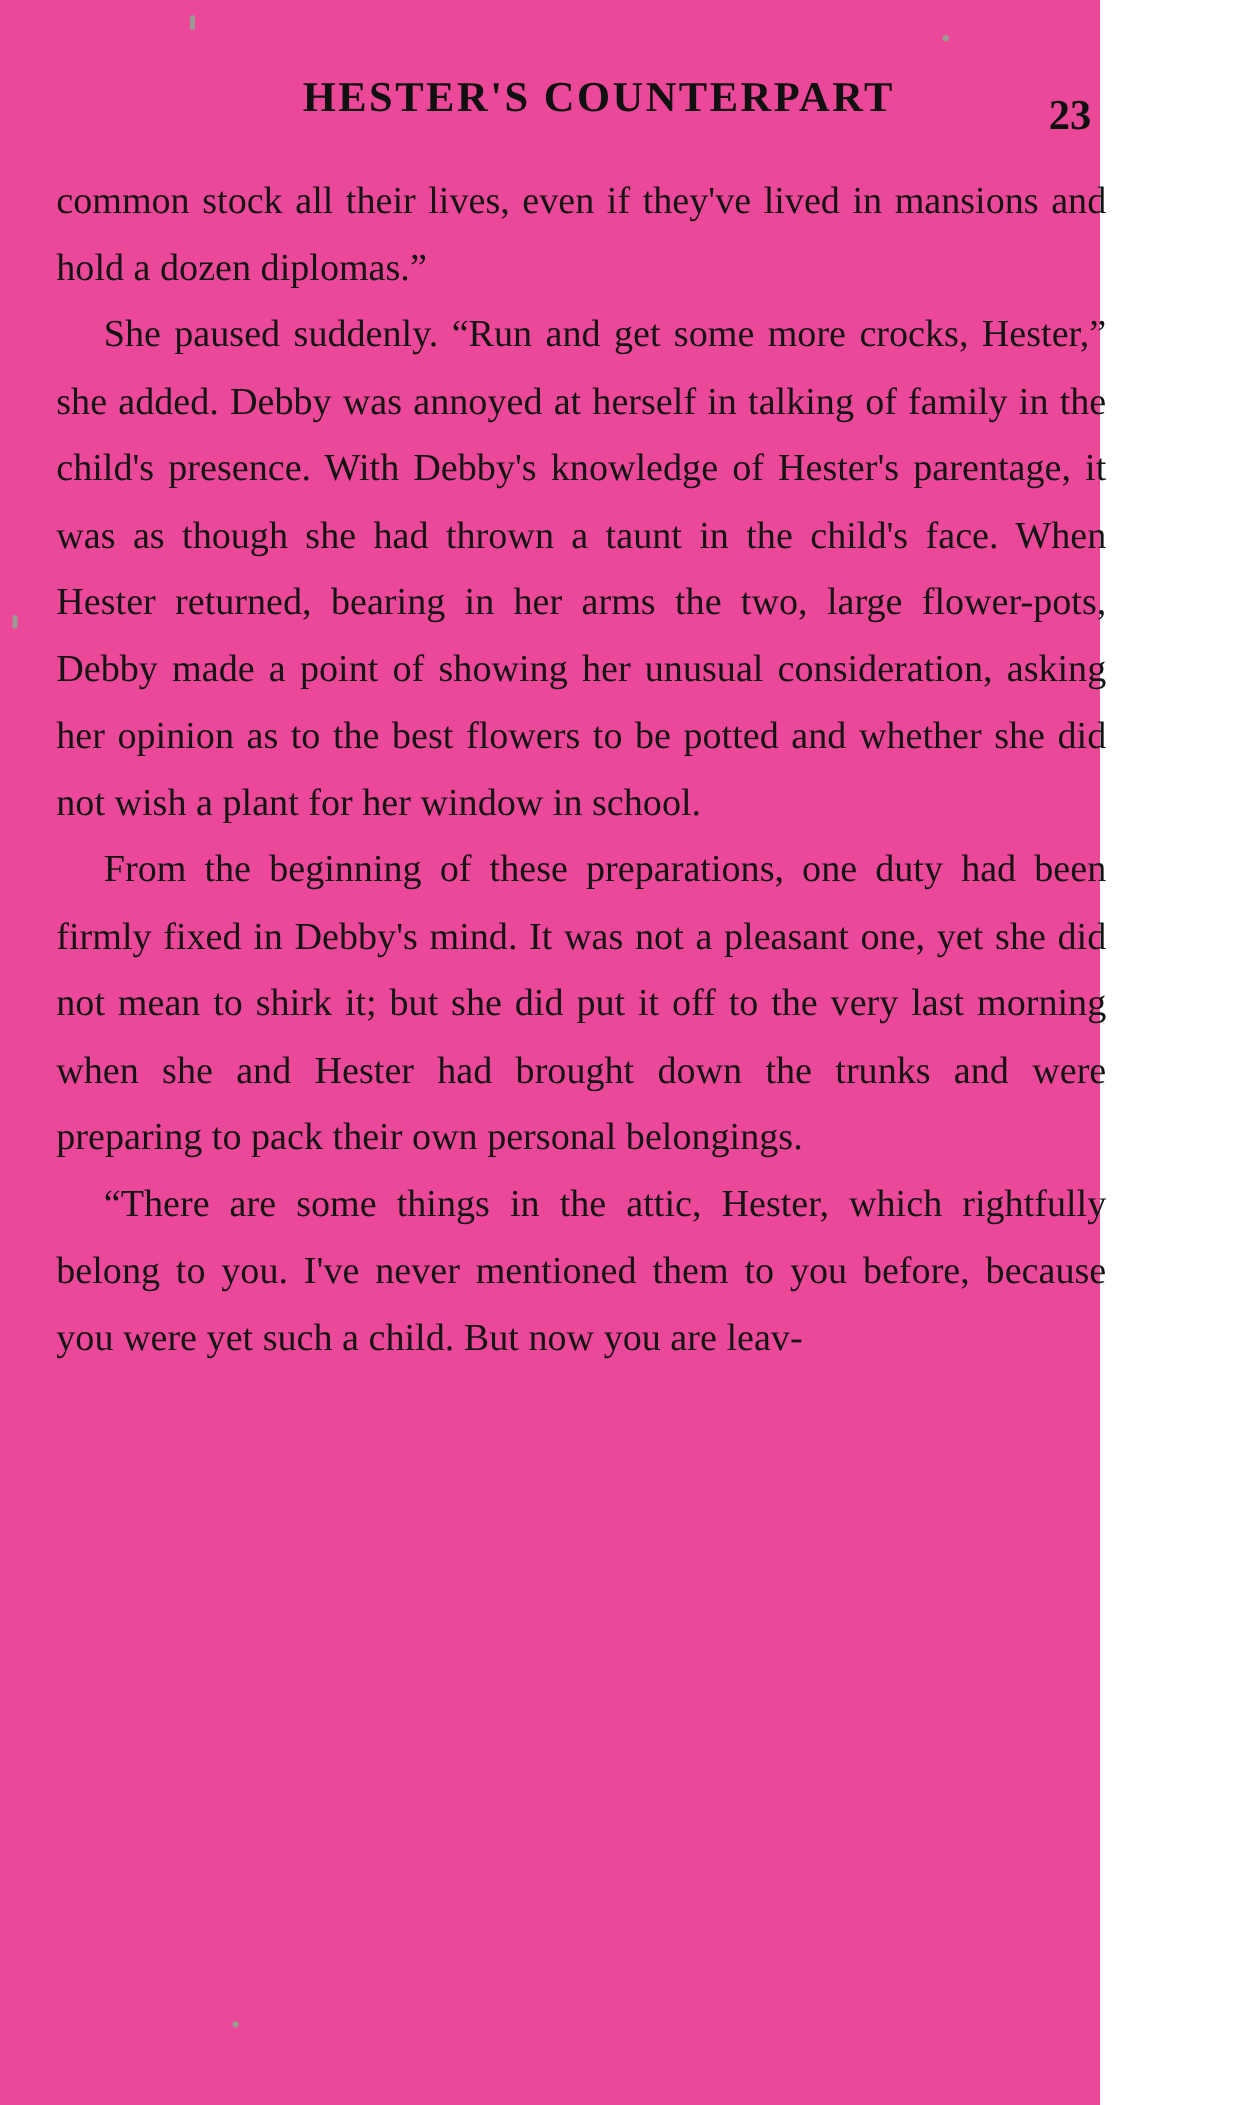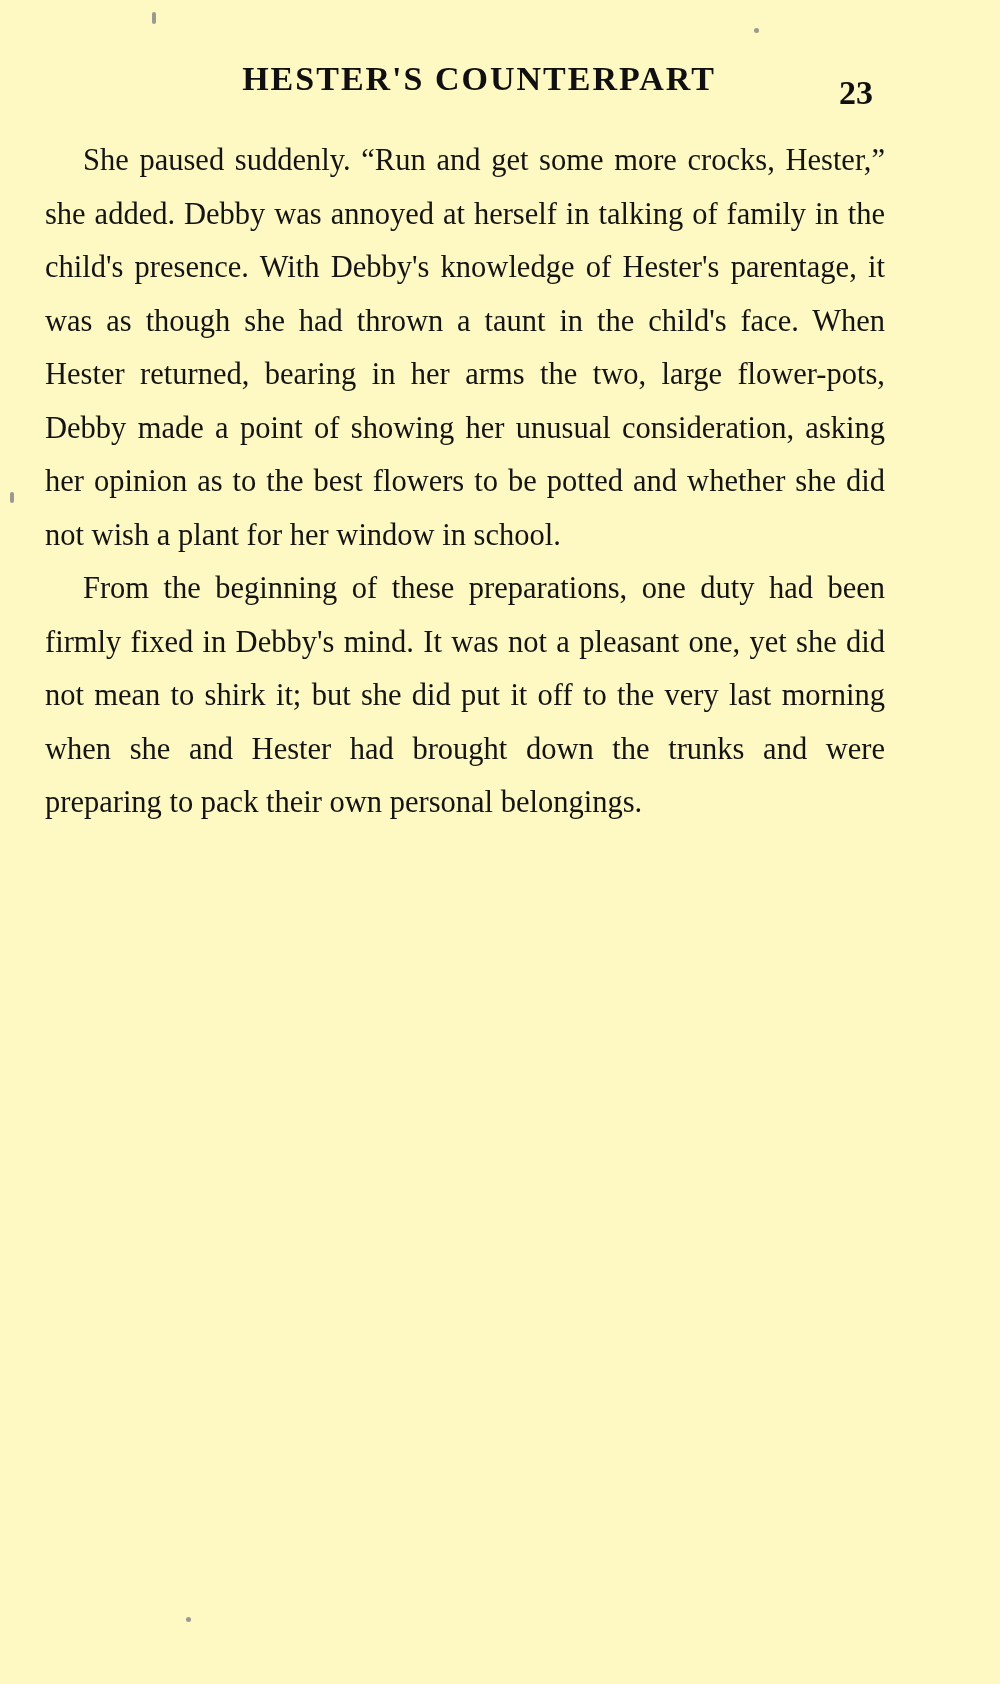--- a/index.html
+++ b/index.html
@@ -11,23 +11,23 @@
     width: 1000px;
     height: 1684px;
     position: relative;
     font-family: "Liberation Serif", serif;
     color: #121212;
     overflow: hidden;
   }
   .page {
     position: absolute;
     left: 0; top: 0;
-    width: 1000px;
+    width: 880px;
     height: 1684px;
-    background: #fef9c3;
+    background: #ec4899;
   }
   .page-inner {
     position: absolute;
     left: 45px;
     top: 60px;
     width: 840px;
   }
   .running-head {
     display: flex;
     align-items: baseline;
@@ -92,18 +92,20 @@
   <div class="speck s4"></div>
 
   <div class="page-inner">
 
     <div class="running-head">
       <div class="running-title">HESTER'S COUNTERPART</div>
       <div class="page-number">23</div>
     </div>
 
     <div class="body-text">
+      <p>common stock all their lives, even if they've lived in mansions and hold a dozen diplomas.”</p>
       <p class="indented">She paused suddenly. “Run and get some more crocks, Hester,” she added. Debby was annoyed at herself in talking of family in the child's presence. With Debby's knowledge of Hester's parentage, it was as though she had thrown a taunt in the child's face. When Hester returned, bearing in her arms the two, large flower-pots, Debby made a point of showing her unusual consideration, asking her opinion as to the best flowers to be potted and whether she did not wish a plant for her window in school.</p>
       <p class="indented">From the beginning of these preparations, one duty had been firmly fixed in Debby's mind. It was not a pleasant one, yet she did not mean to shirk it; but she did put it off to the very last morning when she and Hester had brought down the trunks and were preparing to pack their own personal belongings.</p>
+      <p class="indented">“There are some things in the attic, Hester, which rightfully belong to you. I've never mentioned them to you before, because you were yet such a child. But now you are leav-</p>
     </div>
 
   </div>
 </div>
 
 </body></html>

